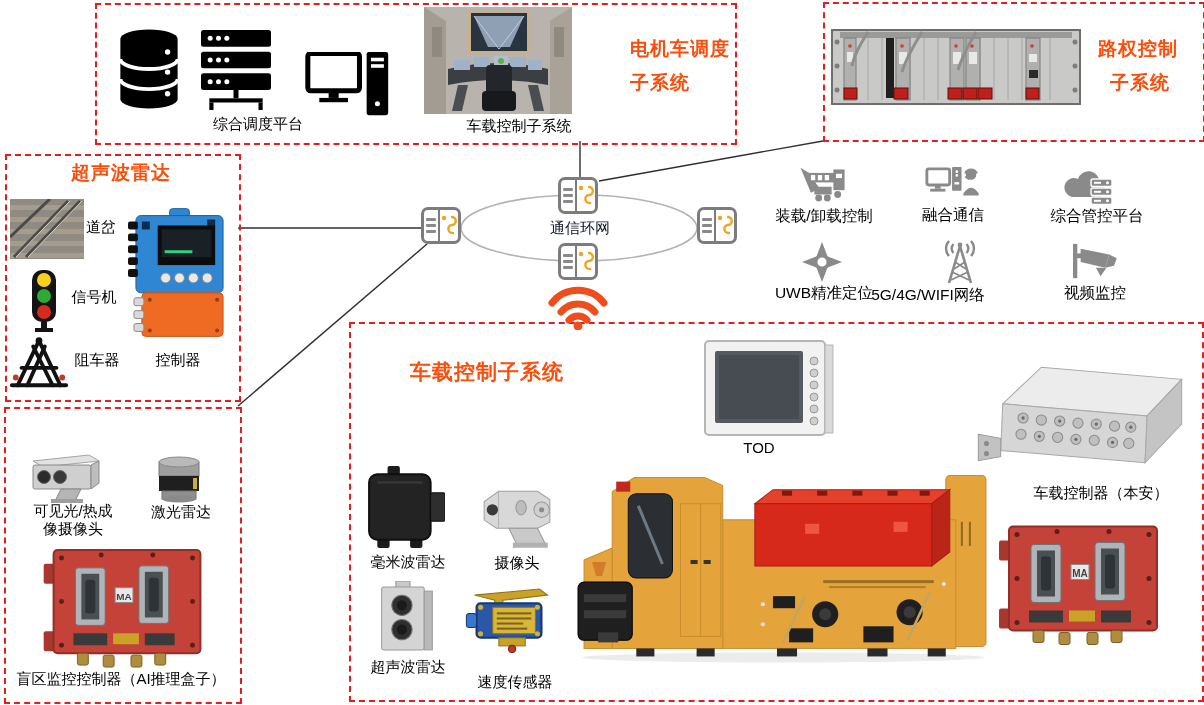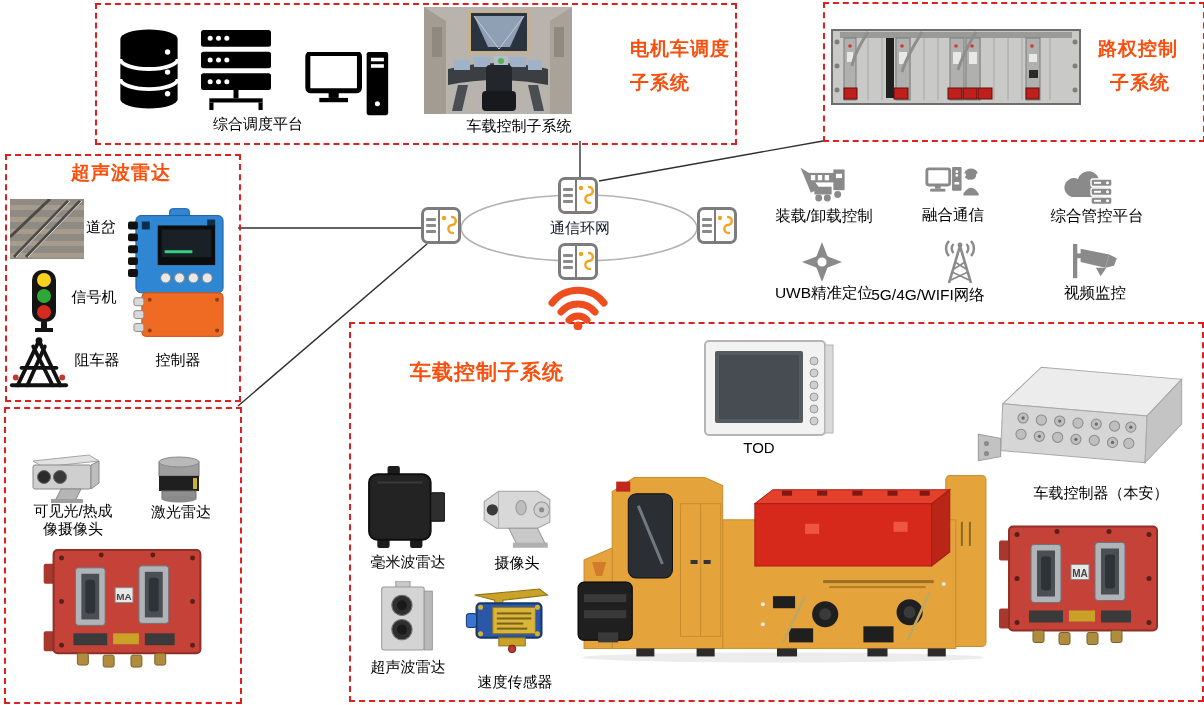--- a/index.html
+++ b/index.html
@@ -301,20 +301,21 @@
     <rect x="30" y="88" width="34" height="12" fill="#3a3a3a"></rect>
     <rect x="70" y="88" width="26" height="11" fill="#c9a227"></rect>
     <rect x="102" y="88" width="30" height="12" fill="#3a3a3a"></rect>
     <g fill="#b08d3e" stroke="#7a5f28">
         <rect x="34" y="108" width="11" height="12" rx="2"></rect>
         <rect x="60" y="110" width="11" height="12" rx="2"></rect>
         <rect x="88" y="110" width="11" height="12" rx="2"></rect>
         <rect x="112" y="108" width="11" height="12" rx="2"></rect>
       </g>
   </svg>
+  <div class="lbl" style="left:121px;top:670px;">盲区监控控制器（AI推理盒子）</div>
 
   <div class="switch" style="left:558px;top:177px;">
     <div class="sw-left">
         <div class="sw-bar"></div>
         <div class="sw-bar"></div>
         <div class="sw-bar"></div>
       </div>
     <div class="sw-right">
         <svg width="18" height="24" viewBox="0 0 18 24">
           <circle cx="4" cy="4" r="2.2" fill="var(--switch-orange)"></circle>

